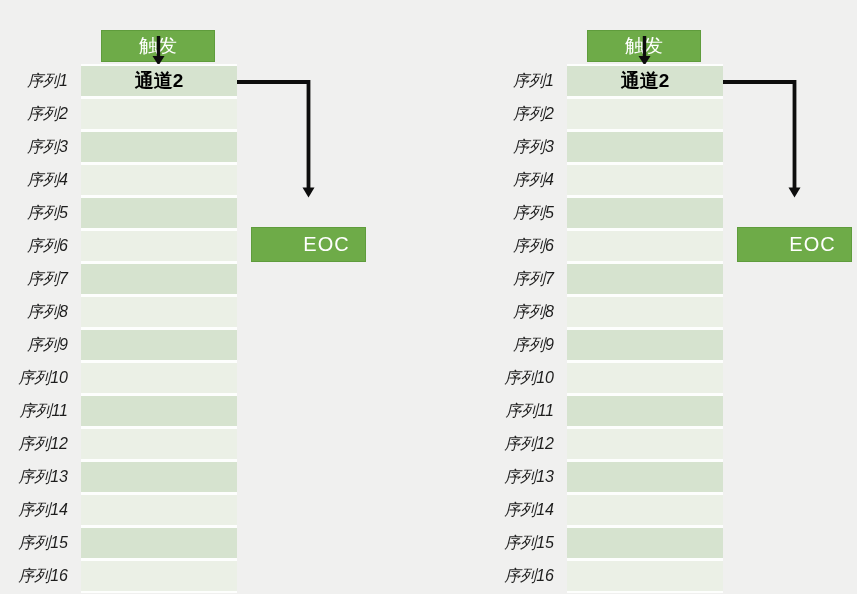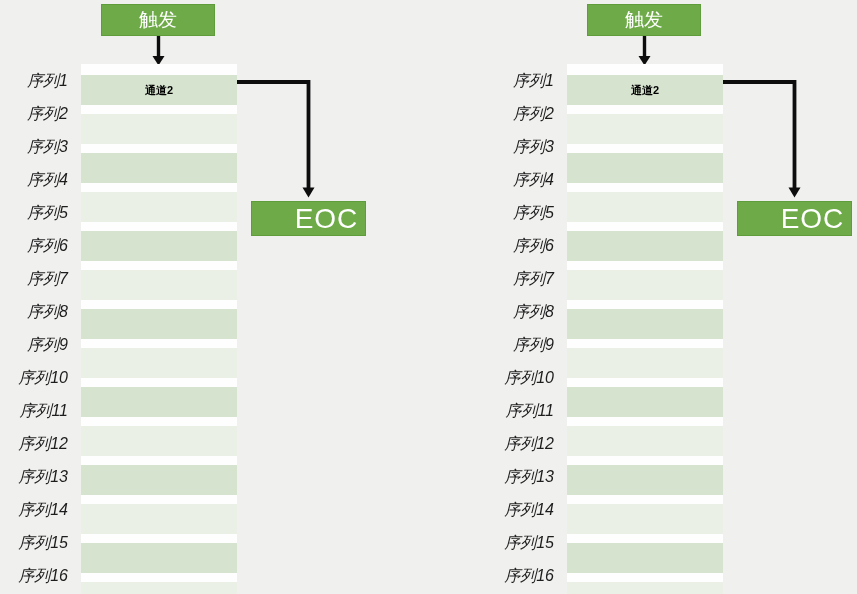--- a/index.html
+++ b/index.html
@@ -18,23 +18,24 @@
   .green-box {
     position: absolute;
     box-sizing: border-box;
     background: var(--box-green, #6eab48);
     border: 1px solid var(--box-border, #5f9c3c);
     color: var(--box-text, #ffffff);
     display: flex;
     align-items: center;
     justify-content: center;
     white-space: nowrap;
+    margin-top: 26px;
   }
   .trigger-box { left: 101px; top: 4px; width: 114px; height: 32px; font-size: 19px; }
-  .eoc-box     { left: 251px; top: 201px; width: 115px; height: 35px; font-size: 28px; letter-spacing: 1px; padding-left: 36px; }
+  .eoc-box     { left: 251px; top: 201px; width: 115px; height: 35px; font-size: 20px; letter-spacing: 1px; padding-left: 36px; }
 
   .labels { position: absolute; left: 0; top: 66px; width: 68px; }
   .seq-label {
     height: 30px;
     margin-bottom: 3px;
     line-height: 30px;
     text-align: right;
     font-size: 16px;
     color: var(--label-text, #1d1d1d);
     white-space: nowrap;
@@ -47,25 +48,24 @@
     top: 64px;
     width: 156px;
     padding: 2px 0;
     background: var(--row-gap, #fdfefd);
   }
   .bar {
     height: 30px;
     margin-bottom: 3px;
     line-height: 30px;
     text-align: center;
-    font-size: 11px;
+    font-size: 19px;
     font-weight: bold;
     color: var(--channel-text, #000000);
     overflow: hidden;
-    margin-top: 9px;
   }
   .bar:last-child { margin-bottom: 0; }
   .bar.odd  { background: var(--row-odd, #d6e3cf); }
   .bar.even { background: var(--row-even, #ebf0e6); }
 
   .arrows { position: absolute; left: 0; top: 0; pointer-events: none; }
   .arrows line, .arrows path { stroke: var(--arrow, #0d0d0d); fill: none; }
   .arrows polygon { fill: var(--arrow, #0d0d0d); stroke: none; }
 </style>
 </head>

